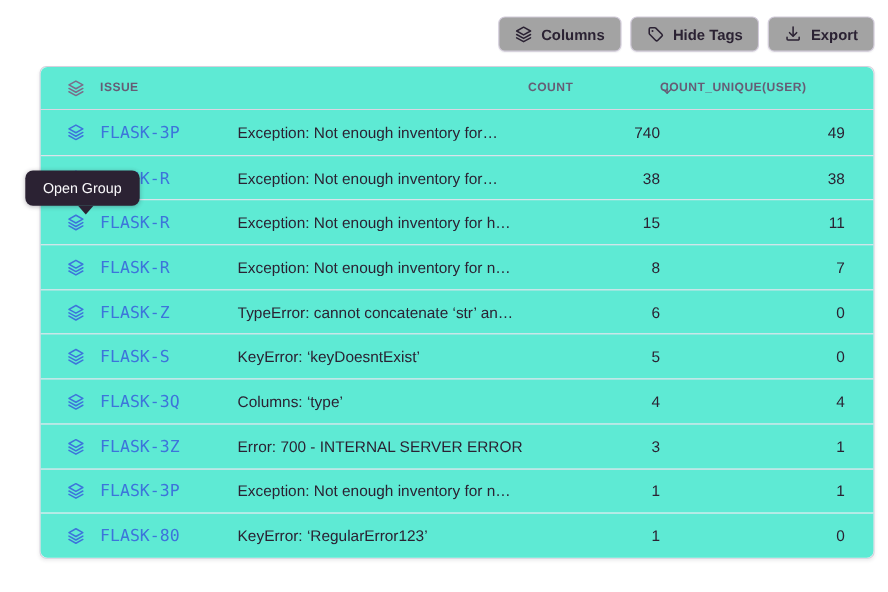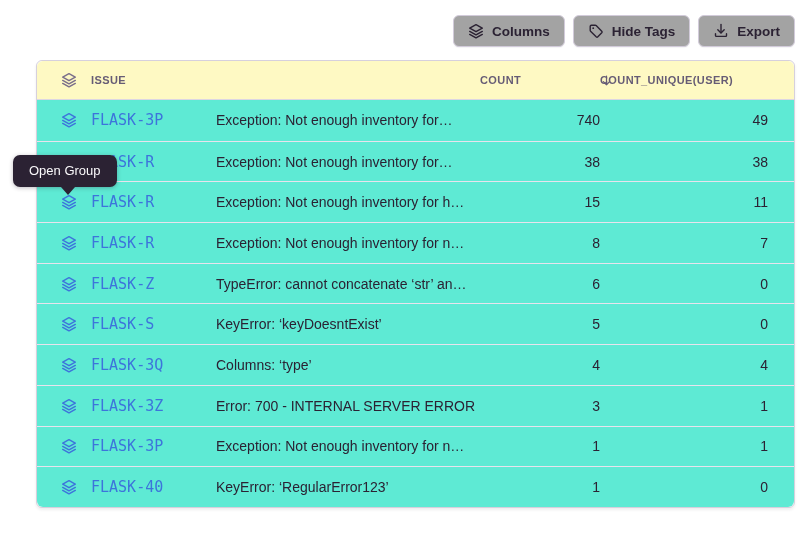--- a/index.html
+++ b/index.html
@@ -23,21 +23,21 @@
     position: absolute; left: 36px; top: 60px; width: 759px;
     border: 1px solid #D6D0DD; border-radius: 6px; background: #fff;
     box-shadow: 0 2px 3px rgba(43,34,51,0.08);
     overflow: visible;
   }
   .thead, .trow {
     display: grid; grid-template-columns: 155px 1fr 120px 168px;
     align-items: center; padding: 0 26px 0 24px;
   }
   .thead {
-    height: 39px; background: #fef9c3; border-bottom: 1px solid #DCD6E2;
+    height: 39px; background: #5eead4; border-bottom: 1px solid #DCD6E2;
     border-radius: 6px 6px 0 0;
     font-size: 11px; font-weight: 700; letter-spacing: 0.4px; color: #665C75;
   }
   .thead .icn { color: #7A6E8A; }
   .trow { height: 40.7px; background: #5eead4; }
   .trow + .trow { border-top: 1px solid #E8E3ED; }
   .trow:last-child { border-radius: 0 0 6px 6px; }
 
   .issue-cell { display: flex; align-items: center; gap: 14px; min-width: 0; }
   .title-cell { font-size: 14px; color: #2B2233; white-space: nowrap; overflow: hidden; }
@@ -47,21 +47,21 @@
   .issue-id {
     font-family: "DejaVu Sans Mono", monospace; font-size: 15px; color: #3D74DB;
     text-decoration: none; white-space: nowrap; cursor: pointer;
   }
   .row-stack { color: #3D74DB; display: flex; cursor: pointer; }
   .icn { display: flex; }
   .sort-arrow { color: #665C75; display: flex; }
 
   
   .tooltip {
-    position: absolute; left: 13px; top: 155px; height: 32px; line-height: 32px;
+    position: absolute; left: 23px; top: 155px; height: 32px; line-height: 32px;
     padding: 0 16px; background: #2B2233; color: #FAF9FB; font-size: 13px; font-weight: 500;
     border-radius: 7px; white-space: nowrap; z-index: 10;
     box-shadow: 0 1px 4px rgba(43,34,51,0.3);
   }
   .tooltip::after {
     content: ""; position: absolute; top: 100%; left: 48px;
     border-left: 7px solid transparent; border-right: 7px solid transparent;
     border-top: 8px solid #2B2233;
   }
 </style>
@@ -275,21 +275,21 @@
 
   <div class="trow">
     <div class="issue-cell">
       <span class="row-stack icn">
         <svg width="16" height="16" viewBox="0 0 16 16" fill="none" stroke="currentColor" stroke-width="1.4" stroke-linejoin="round" stroke-linecap="round">
           <path d="M8 1.7 L14.3 5.2 L8 8.7 L1.7 5.2 Z"></path>
                 <path d="M1.7 8.4 L8 11.9 L14.3 8.4"></path>
                 <path d="M1.7 11.4 L8 14.9 L14.3 11.4"></path>
         </svg>
       </span>
-      <a class="issue-id">FLASK-40</a>
+      <a class="issue-id">FLASK-80</a>
     </div>
     <div class="title-cell">KeyError: ‘RegularError123’</div>
     <div class="num">1</div>
     <div class="num">0</div>
   </div>
 </div>
   </div>
 
   <div class="tooltip">
     <span>Open Group</span>

